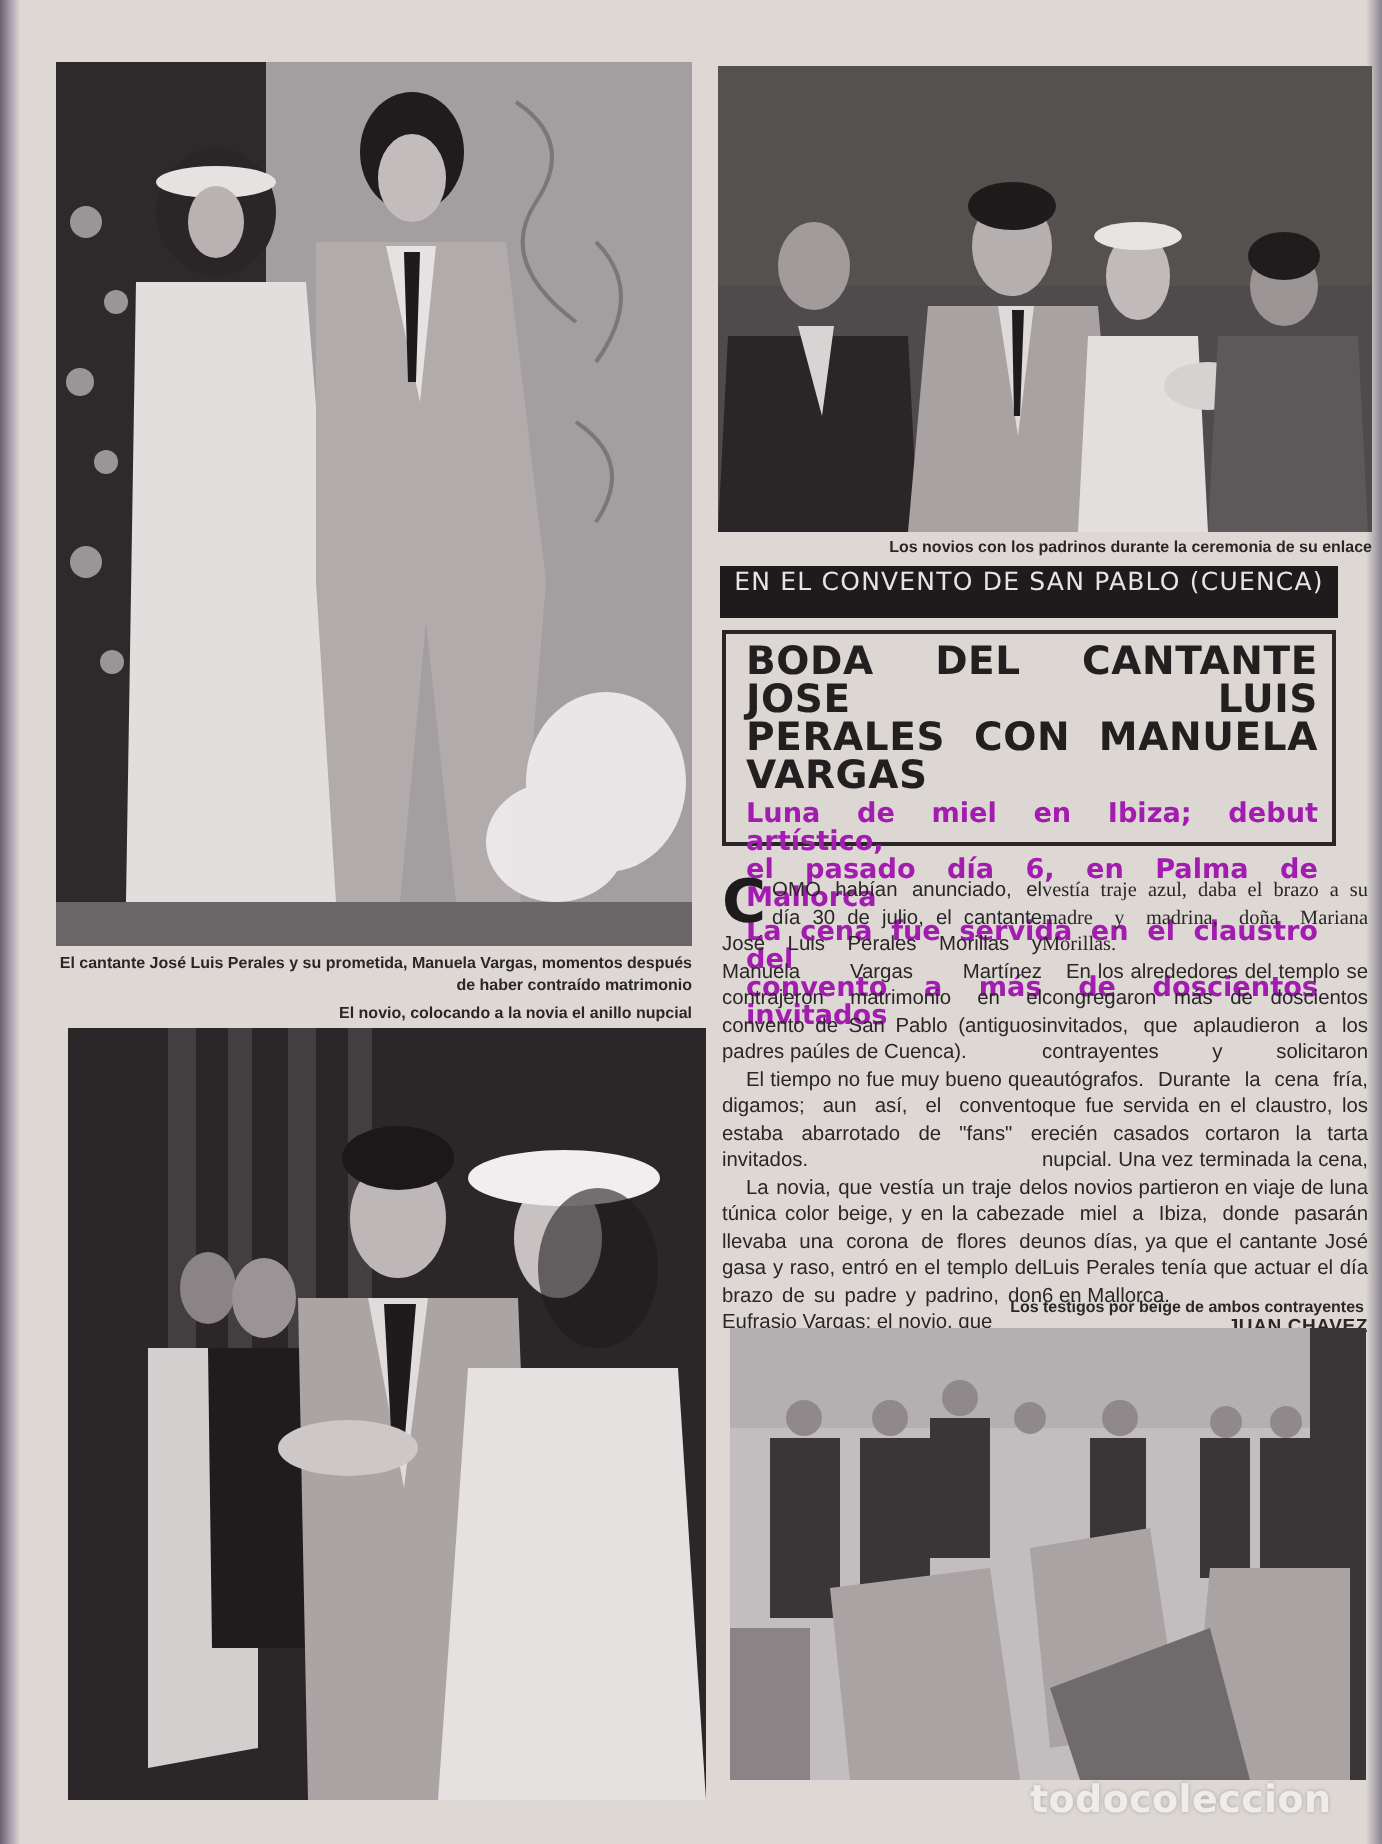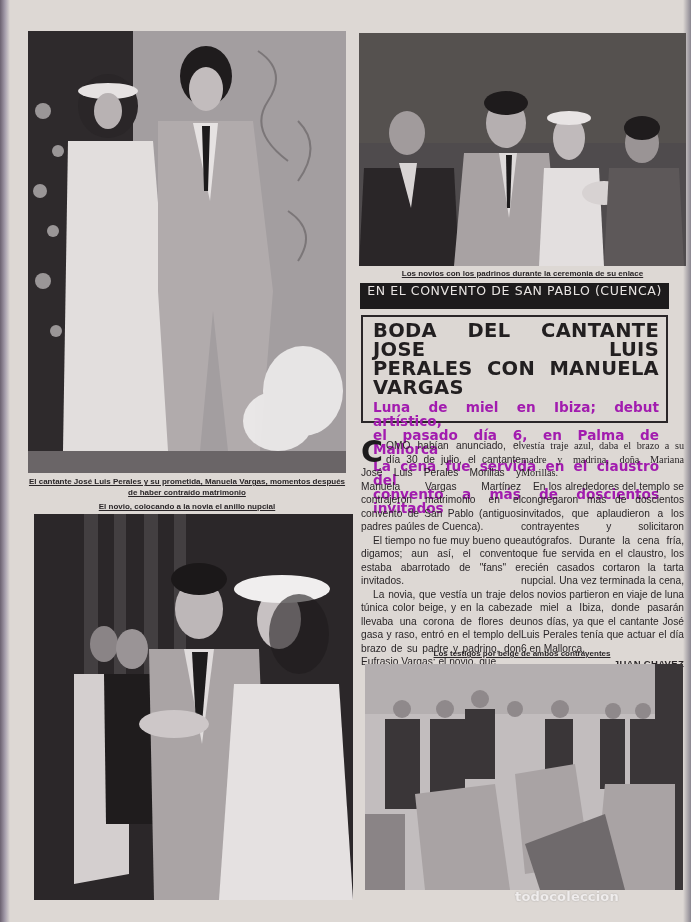--- a/index.html
+++ b/index.html
@@ -16,22 +16,22 @@
   .page-edge-right {
     position:absolute; right:0; top:0; width:8px; height:922px;
     background:linear-gradient(to left,#8a8690 0,#ddd8d4 100%);
   }
   .photo {
     position:absolute; overflow:hidden;
     background:#5a5558;
   }
   .photo svg { display:block; width:100%; height:100%; }
   .caption {
-    position:absolute; font-size:8px; font-weight:bold; text-align:center;
-    color:#2a2628; line-height:11px;text-decoration:underline;
+    position:absolute; font-size:8px; font-weight:bold; text-align:right;
+    color:#2a2628; line-height:11px;
   }
   .banner {
     position:absolute; left:360px; top:283px; width:309px; height:26px;
     background:#1d1b1c; color:#e8e4e2;
     font-family:"DejaVu Sans", sans-serif; font-size:12.5px; letter-spacing:0.6px;
     display:flex; align-items:flex-start; justify-content:center;
   }
   .title-box {
     position:absolute; left:361px; top:315px; width:307px; height:108px;
     border:2px solid #2a2628; box-sizing:border-box; padding:4px 7px 19px 10px;
@@ -58,21 +58,21 @@
   .body-col p.noindent { text-indent:0;font-family:Liberation Serif, serif; }
   .dropcap {
     float:left; font-family:"DejaVu Sans", sans-serif; font-weight:900;
     font-size:30px; line-height:24px; margin:1px 3px 0 0; color:#1d1b1c;
   }
   .byline {
     text-align:right; font-weight:bold; font-size:9.5px; margin-top:2px; letter-spacing:0.3px;
   }
   .watermark {
     position:absolute; left:515px; top:889px;
-    font-family:"DejaVu Sans", sans-serif; font-weight:bold; font-size:13px;
+    font-family:"DejaVu Sans", sans-serif; font-weight:bold; font-size:19px;
     color:#f0eeee; letter-spacing:0.2px; opacity:0.95;
     text-shadow:0 0 2px rgba(0,0,0,0.25);
   }
 </style>
 </head>
 <body>
 
 <div class="page-edge-left"></div>
 <div class="page-edge-right"></div>
 

